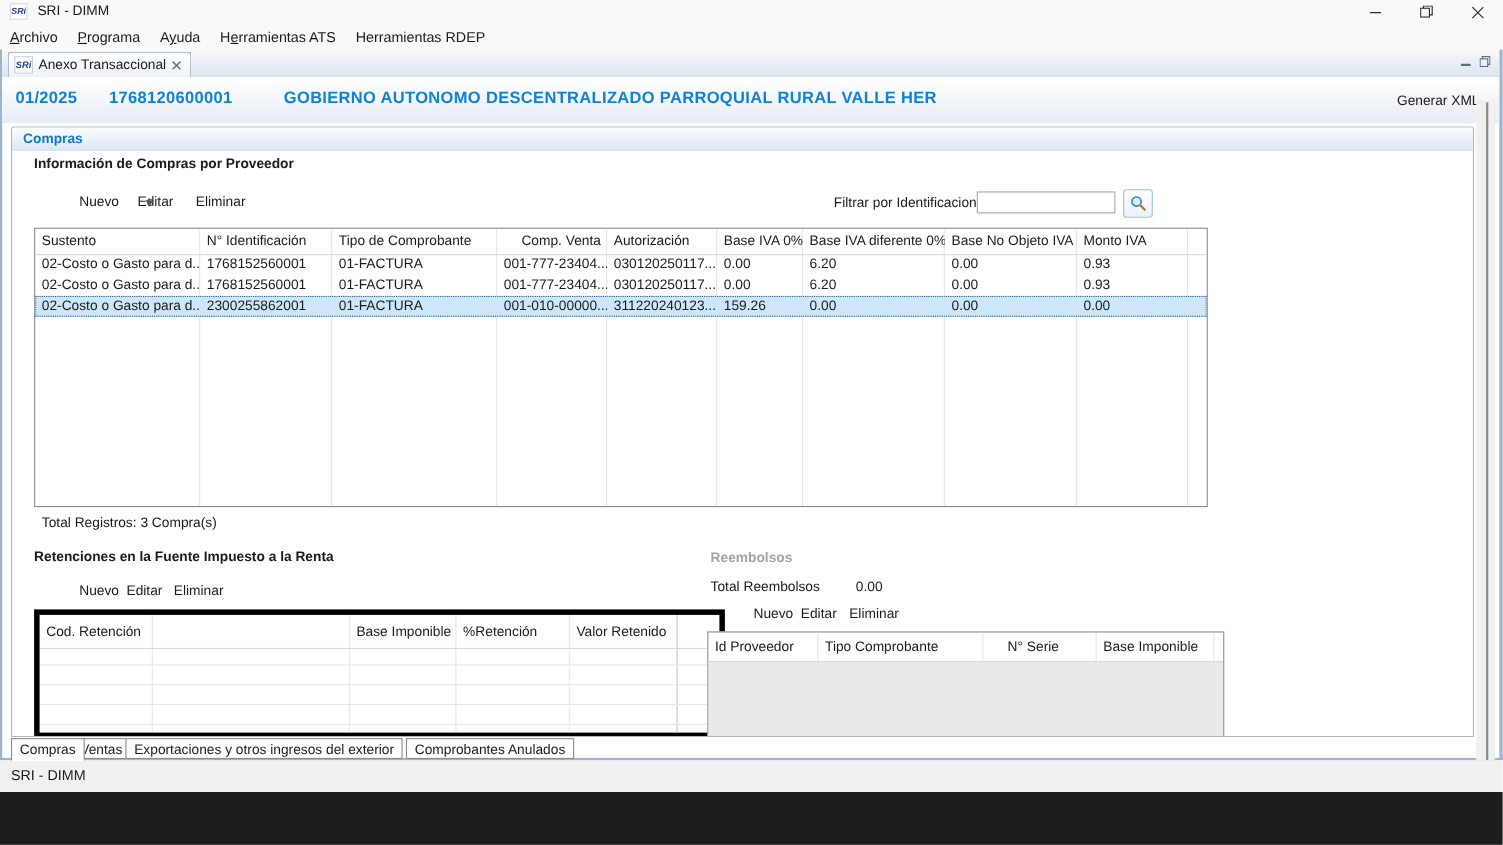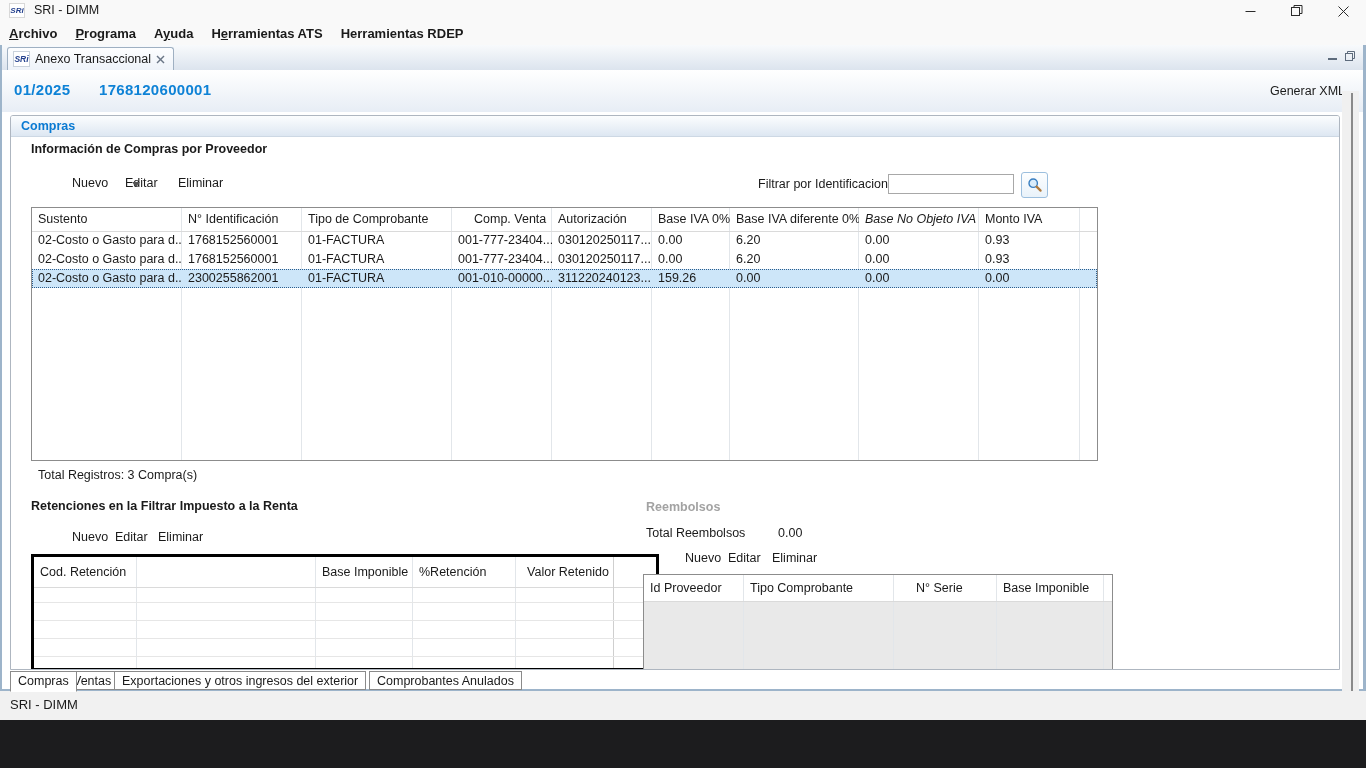--- a/index.html
+++ b/index.html
@@ -7,21 +7,21 @@
        font-family:"Liberation Sans",sans-serif;color:#1a1a1a;-webkit-font-smoothing:antialiased;}
   
   #titlebar{position:absolute;left:0;top:0;width:1366px;height:22px;background:#f9f9f9;}
   #titlebar .sri-mini{position:absolute;left:9px;top:3px;width:16px;height:15px;background:#fff;
      border:1px solid #d8d8d8;font:italic bold 8px "Liberation Sans",sans-serif;color:#24418e;
      text-align:center;line-height:14px;box-sizing:border-box;}
   #win-title{position:absolute;left:34px;top:3px;font-size:12.5px;}
   .winctl{position:absolute;top:0;width:46px;height:22px;display:flex;align-items:center;justify-content:center;}
   
   #menubar{position:absolute;left:0;top:22px;width:1366px;height:23px;background:#f9f9f9;}
-  .menu-item{display:inline-block;padding:0 9px;font-size:13px;line-height:23px;cursor:default;font-weight:bold;}
+  .menu-item{display:inline-block;padding:0 9px;font-size:13px;line-height:23px;cursor:default;}
   
   #mdi{position:absolute;left:0;top:45px;width:1366px;height:646px;box-sizing:border-box;
        border-left:2px solid #9db4ca;border-right:3px solid #9db4ca;border-bottom:2px solid #9db4ca;background:#fff;}
   #tabbar{position:absolute;left:0;top:0;width:1361px;height:25px;
        background:linear-gradient(#f8fafc,#dce4ee);border-bottom:1px solid #c2cedb;}
   #doc-tab{position:absolute;left:5px;top:2px;height:22px;padding:0 8px 0 5px;display:flex;align-items:center;gap:5px;
        background:linear-gradient(#fdfeff,#eef3f9);border:1px solid #9fb0c2;border-bottom:none;
        border-radius:3px 3px 0 0;font-size:12.5px;}
   #doc-tab .sri-mini2{width:17px;height:16px;background:#fff;border:1px solid #c9d2dc;box-sizing:border-box;
        font:italic bold 8.5px "Liberation Sans",sans-serif;color:#24418e;text-align:center;line-height:14px;position:relative;}
@@ -64,21 +64,21 @@
   .trow.sel{background:#cde6f9;outline:1px dotted #2d5e8e;outline-offset:-1px;}
   .td{position:absolute;top:0;height:19px;line-height:19px;font-size:12.5px;padding-left:6px;
        box-sizing:border-box;white-space:nowrap;overflow:hidden;}
   #total-label{position:absolute;left:27px;top:352px;font-size:12.5px;}
   
   #ret-title{position:absolute;left:20px;top:383px;font-weight:bold;font-size:12.5px;}
   #ret-nuevo{position:absolute;left:27px;top:414px;}
   #ret-editar{position:absolute;left:70px;top:414px;}
   #ret-eliminar{position:absolute;left:113px;top:414px;}
   #ret-table{position:absolute;left:20px;top:438px;width:628px;height:117px;box-sizing:border-box;
-       border:3px solid #000000;background:#fff;overflow:hidden;}
+       border:5px solid #000000;background:#fff;overflow:hidden;}
   #ret-table .th{height:30px;line-height:30px;}
   .hline{position:absolute;left:0;right:0;height:1px;background:#e6e6e6;}
   
   #reemb-title{position:absolute;left:635px;top:384px;font-weight:bold;font-size:12.5px;color:#a3a3a3;}
   #reemb-total-label{position:absolute;left:635px;top:410px;font-size:12.5px;}
   #reemb-total-value{position:absolute;left:767px;top:410px;font-size:12.5px;}
   #reemb-nuevo{position:absolute;left:640px;top:435px;}
   #reemb-editar{position:absolute;left:683px;top:435px;}
   #reemb-eliminar{position:absolute;left:727px;top:435px;}
   #reemb-table{position:absolute;left:632px;top:458px;width:470px;height:97px;box-sizing:border-box;
@@ -145,20 +145,21 @@
       <svg width="10" height="10">
           <rect x="0.5" y="2.5" width="7" height="7" fill="none" stroke="#5d6b7c"></rect>
           <path d="M2.5 2.5v-2h7v7h-2" fill="none" stroke="#5d6b7c"></path>
         </svg>
     </div>
   </div>
 
   <div id="headerstrip">
     <span id="hdr-period" class="hdr">01/2025</span>
     <span id="hdr-id" class="hdr">1768120600001</span>
+    <span id="hdr-entity" class="hdr">GOBIERNO AUTONOMO DESCENTRALIZADO PARROQUIAL RURAL VALLE HER</span>
     <span id="generate-xml">Generar XML</span>
   </div>
 
   <div id="panel">
     <div id="panel-header">Compras</div>
     <div id="info-title">Información de Compras por Proveedor</div>
 
     <span id="tb-nuevo" class="toolbtn">Nuevo</span>
     <span id="tb-editar" class="toolbtn">Editar</span>
     <span id="tb-caret"></span>
@@ -183,21 +184,21 @@
         <div class="vline" style="left: 826px;"></div>
         <div class="vline" style="left: 946px;"></div>
         <div class="vline" style="left: 1047px;"></div>
         <div class="th" style="left: 0px; width: 150px;">Sustento</div>
         <div class="th" style="left: 150px; width: 120px;">N° Identificación</div>
         <div class="th" style="left: 270px; width: 150px;">Tipo de Comprobante</div>
         <div class="th" style="left: 410px; width: 100px; margin-left: 26px;">Comp. Venta</div>
         <div class="th" style="left: 520px; width: 100px;">Autorización</div>
         <div class="th" style="left: 620px; width: 78px;">Base IVA 0%</div>
         <div class="th" style="left: 698px; width: 129px;">Base IVA diferente 0%</div>
-        <div class="th" style="left: 827px; width: 120px; font-style: italic;">Base No Objeto IVA</div>
+        <div class="th" style="left: 827px; width: 120px;">Base No Objeto IVA</div>
         <div class="th" style="left: 947px; width: 101px;">Monto IVA</div>
         <div class="thead-line" style="top: 23px;"></div>
         <div class="trow" style="top: 23px;">
           <span class="td" style="left: 0px; width: 150px;">02-Costo o Gasto para d...</span>
           <span class="td" style="left: 150px; width: 120px;">1768152560001</span>
           <span class="td" style="left: 270px; width: 150px;">01-FACTURA</span>
           <span class="td" style="left: 420px; width: 100px;">001-777-23404...</span>
           <span class="td" style="left: 520px; width: 100px;">030120250117...</span>
           <span class="td" style="left: 620px; width: 78px;">0.00</span>
           <span class="td" style="left: 698px; width: 129px;">6.20</span>
@@ -222,34 +223,34 @@
           <span class="td" style="left: 420px; width: 100px;">001-010-00000...</span>
           <span class="td" style="left: 520px; width: 100px;">311220240123...</span>
           <span class="td" style="left: 620px; width: 78px;">159.26</span>
           <span class="td" style="left: 698px; width: 129px;">0.00</span>
           <span class="td" style="left: 827px; width: 120px;">0.00</span>
           <span class="td" style="left: 947px; width: 101px;">0.00</span>
         </div>
       </div>
     <div id="total-label">Total Registros: 3 Compra(s)</div>
 
-    <div id="ret-title">Retenciones en la Filtrar  Impuesto a la Renta</div>
+    <div id="ret-title">Retenciones en la Fuente  Impuesto a la Renta</div>
     <span id="ret-nuevo" class="toolbtn">Nuevo</span>
     <span id="ret-editar" class="toolbtn">Editar</span>
     <span id="ret-eliminar" class="toolbtn">Eliminar</span>
     <div id="ret-table">
         <div class="vline" style="left: 102px;"></div>
         <div class="vline" style="left: 281px;"></div>
         <div class="vline" style="left: 378px;"></div>
         <div class="vline" style="left: 481px;"></div>
         <div class="vline" style="left: 579px;"></div>
         <div class="th" style="left: 0px; width: 103px;">Cod. Retención</div>
         <div class="th" style="left: 282px; width: 97px;">Base Imponible</div>
         <div class="th" style="left: 379px; width: 103px;">%Retención</div>
-        <div class="th" style="left: 482px; width: 98px; text-align: center;">Valor Retenido</div>
+        <div class="th" style="left: 482px; width: 98px;">Valor Retenido</div>
         <div class="thead-line" style="top: 30px;"></div>
         <div class="vline" style="left: 579px; background: rgb(207, 207, 207);"></div>
         <div class="hline" style="top: 45px;"></div>
         <div class="hline" style="top: 63px;"></div>
         <div class="hline" style="top: 81px;"></div>
         <div class="hline" style="top: 99px;"></div>
       </div>
 
     <div id="reemb-title">Reembolsos</div>
     <span id="reemb-total-label">Total Reembolsos</span>

